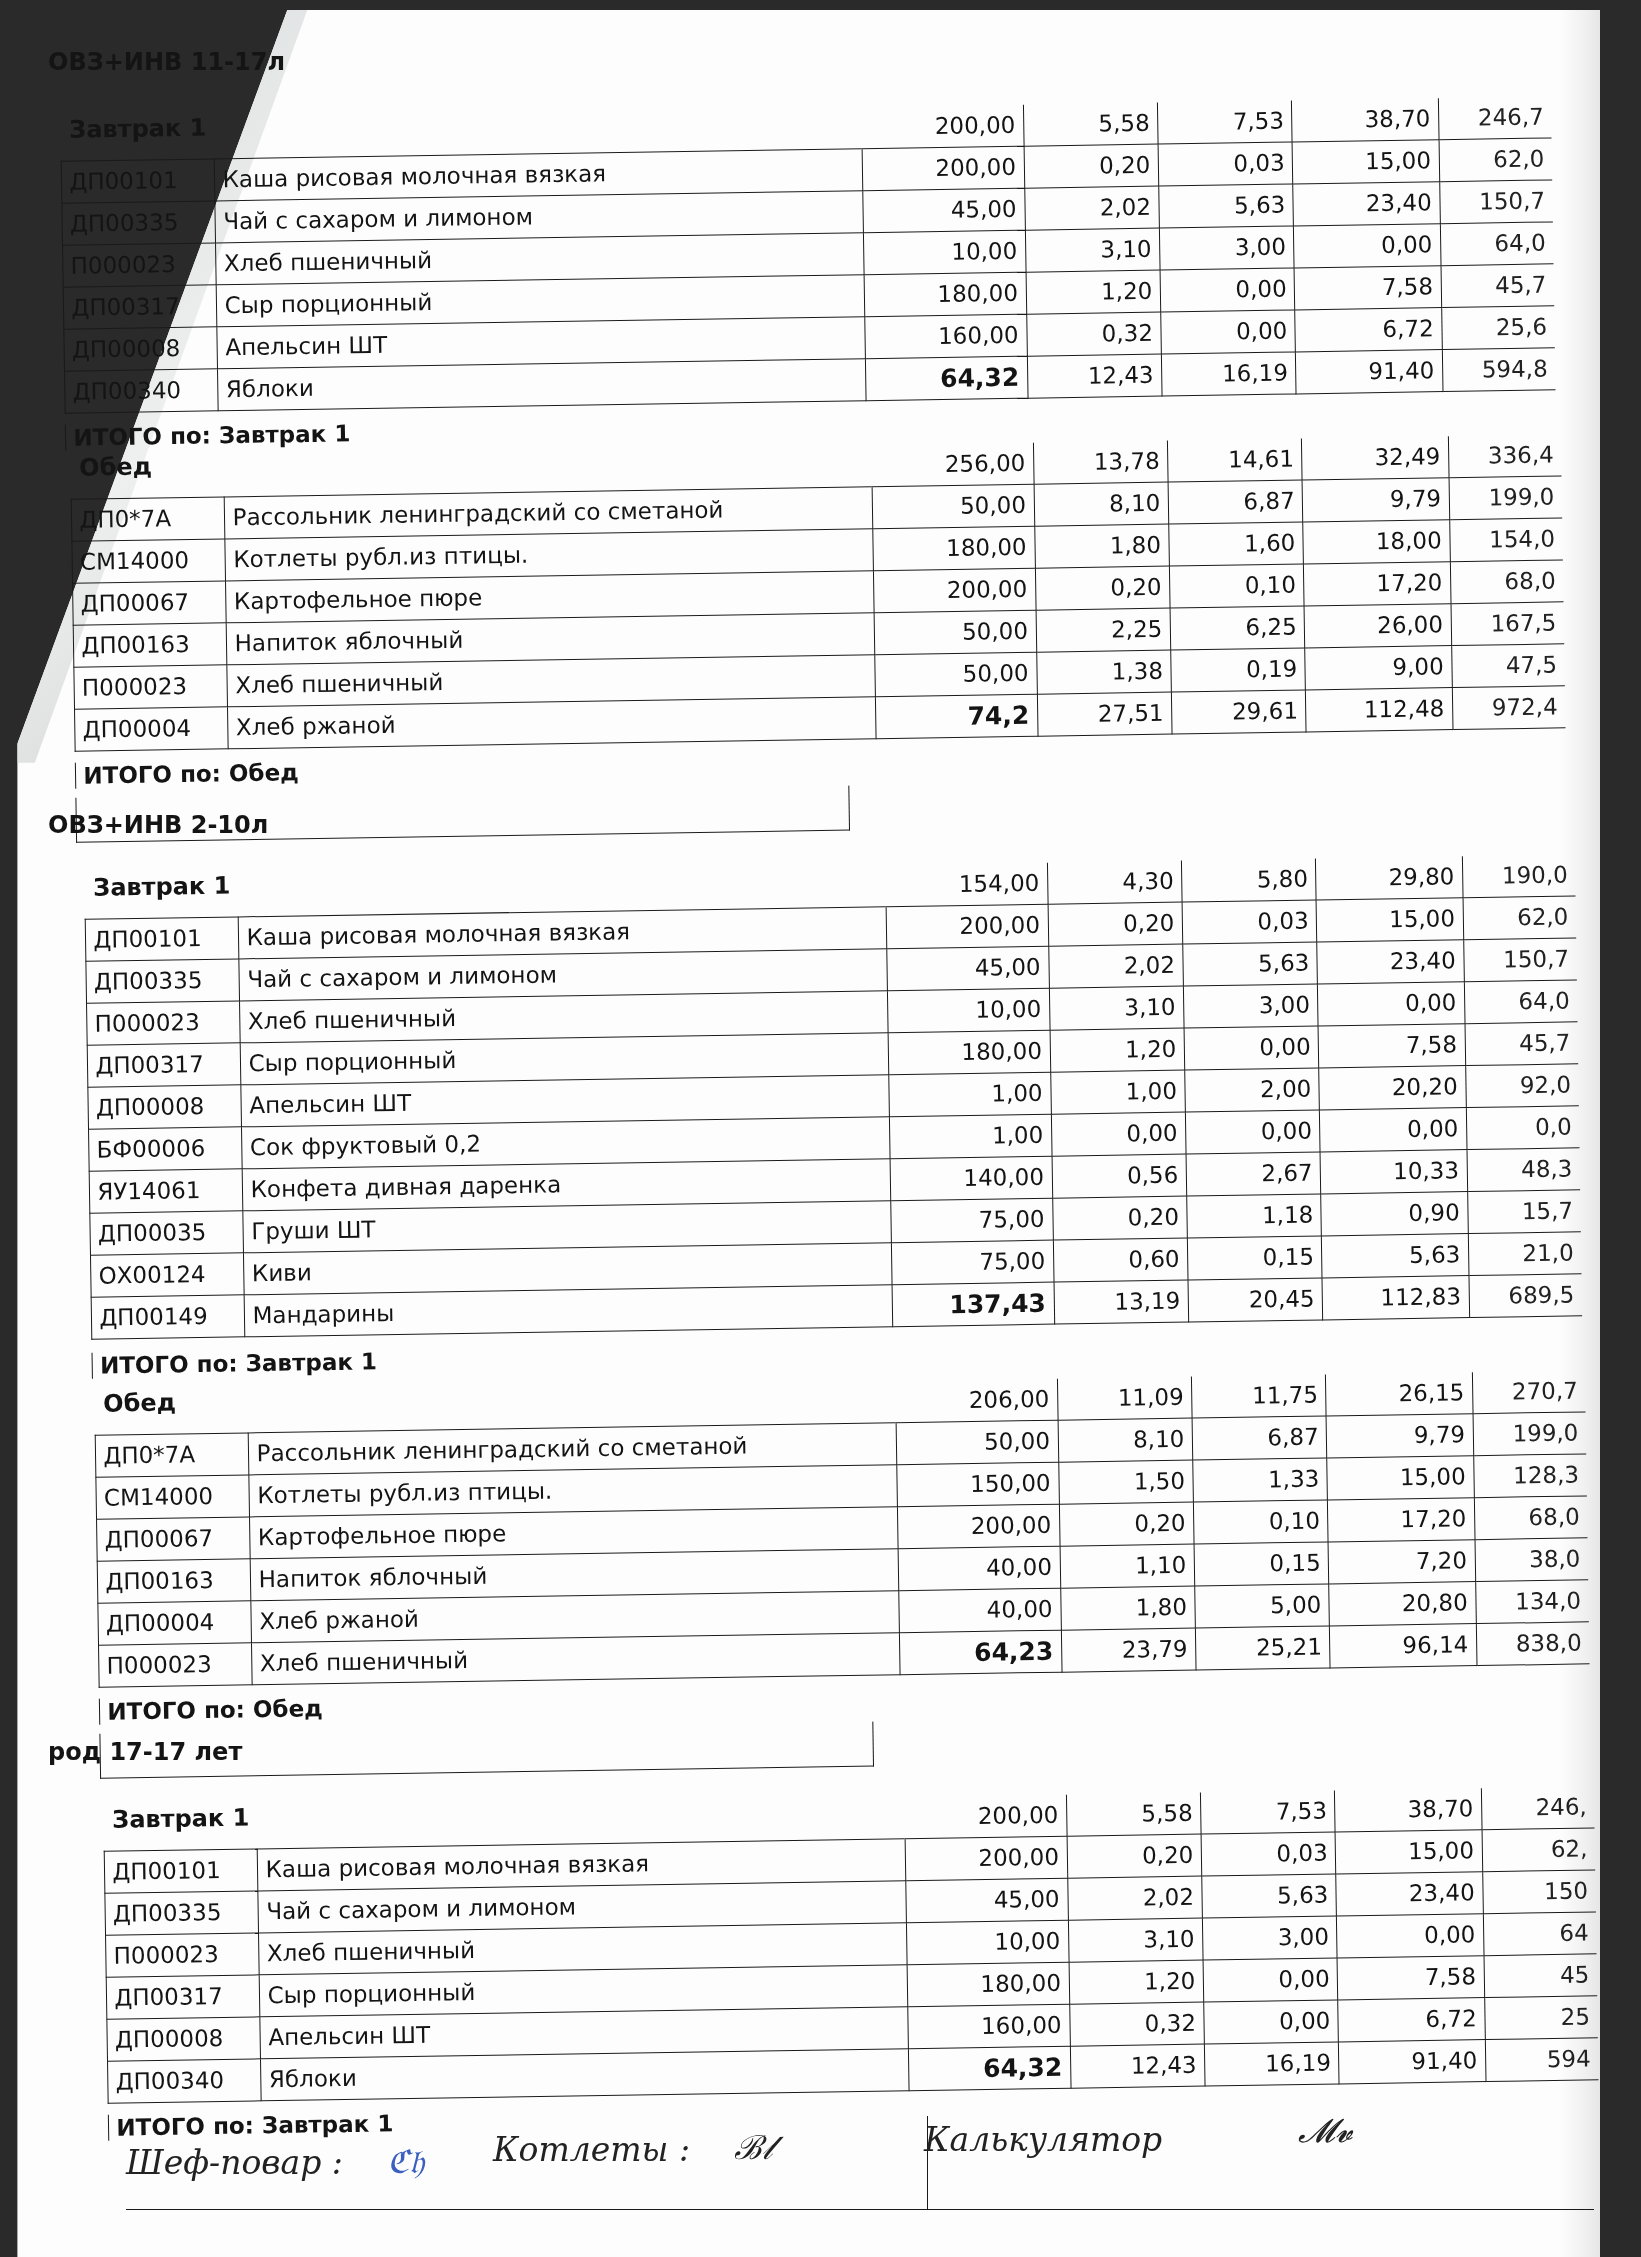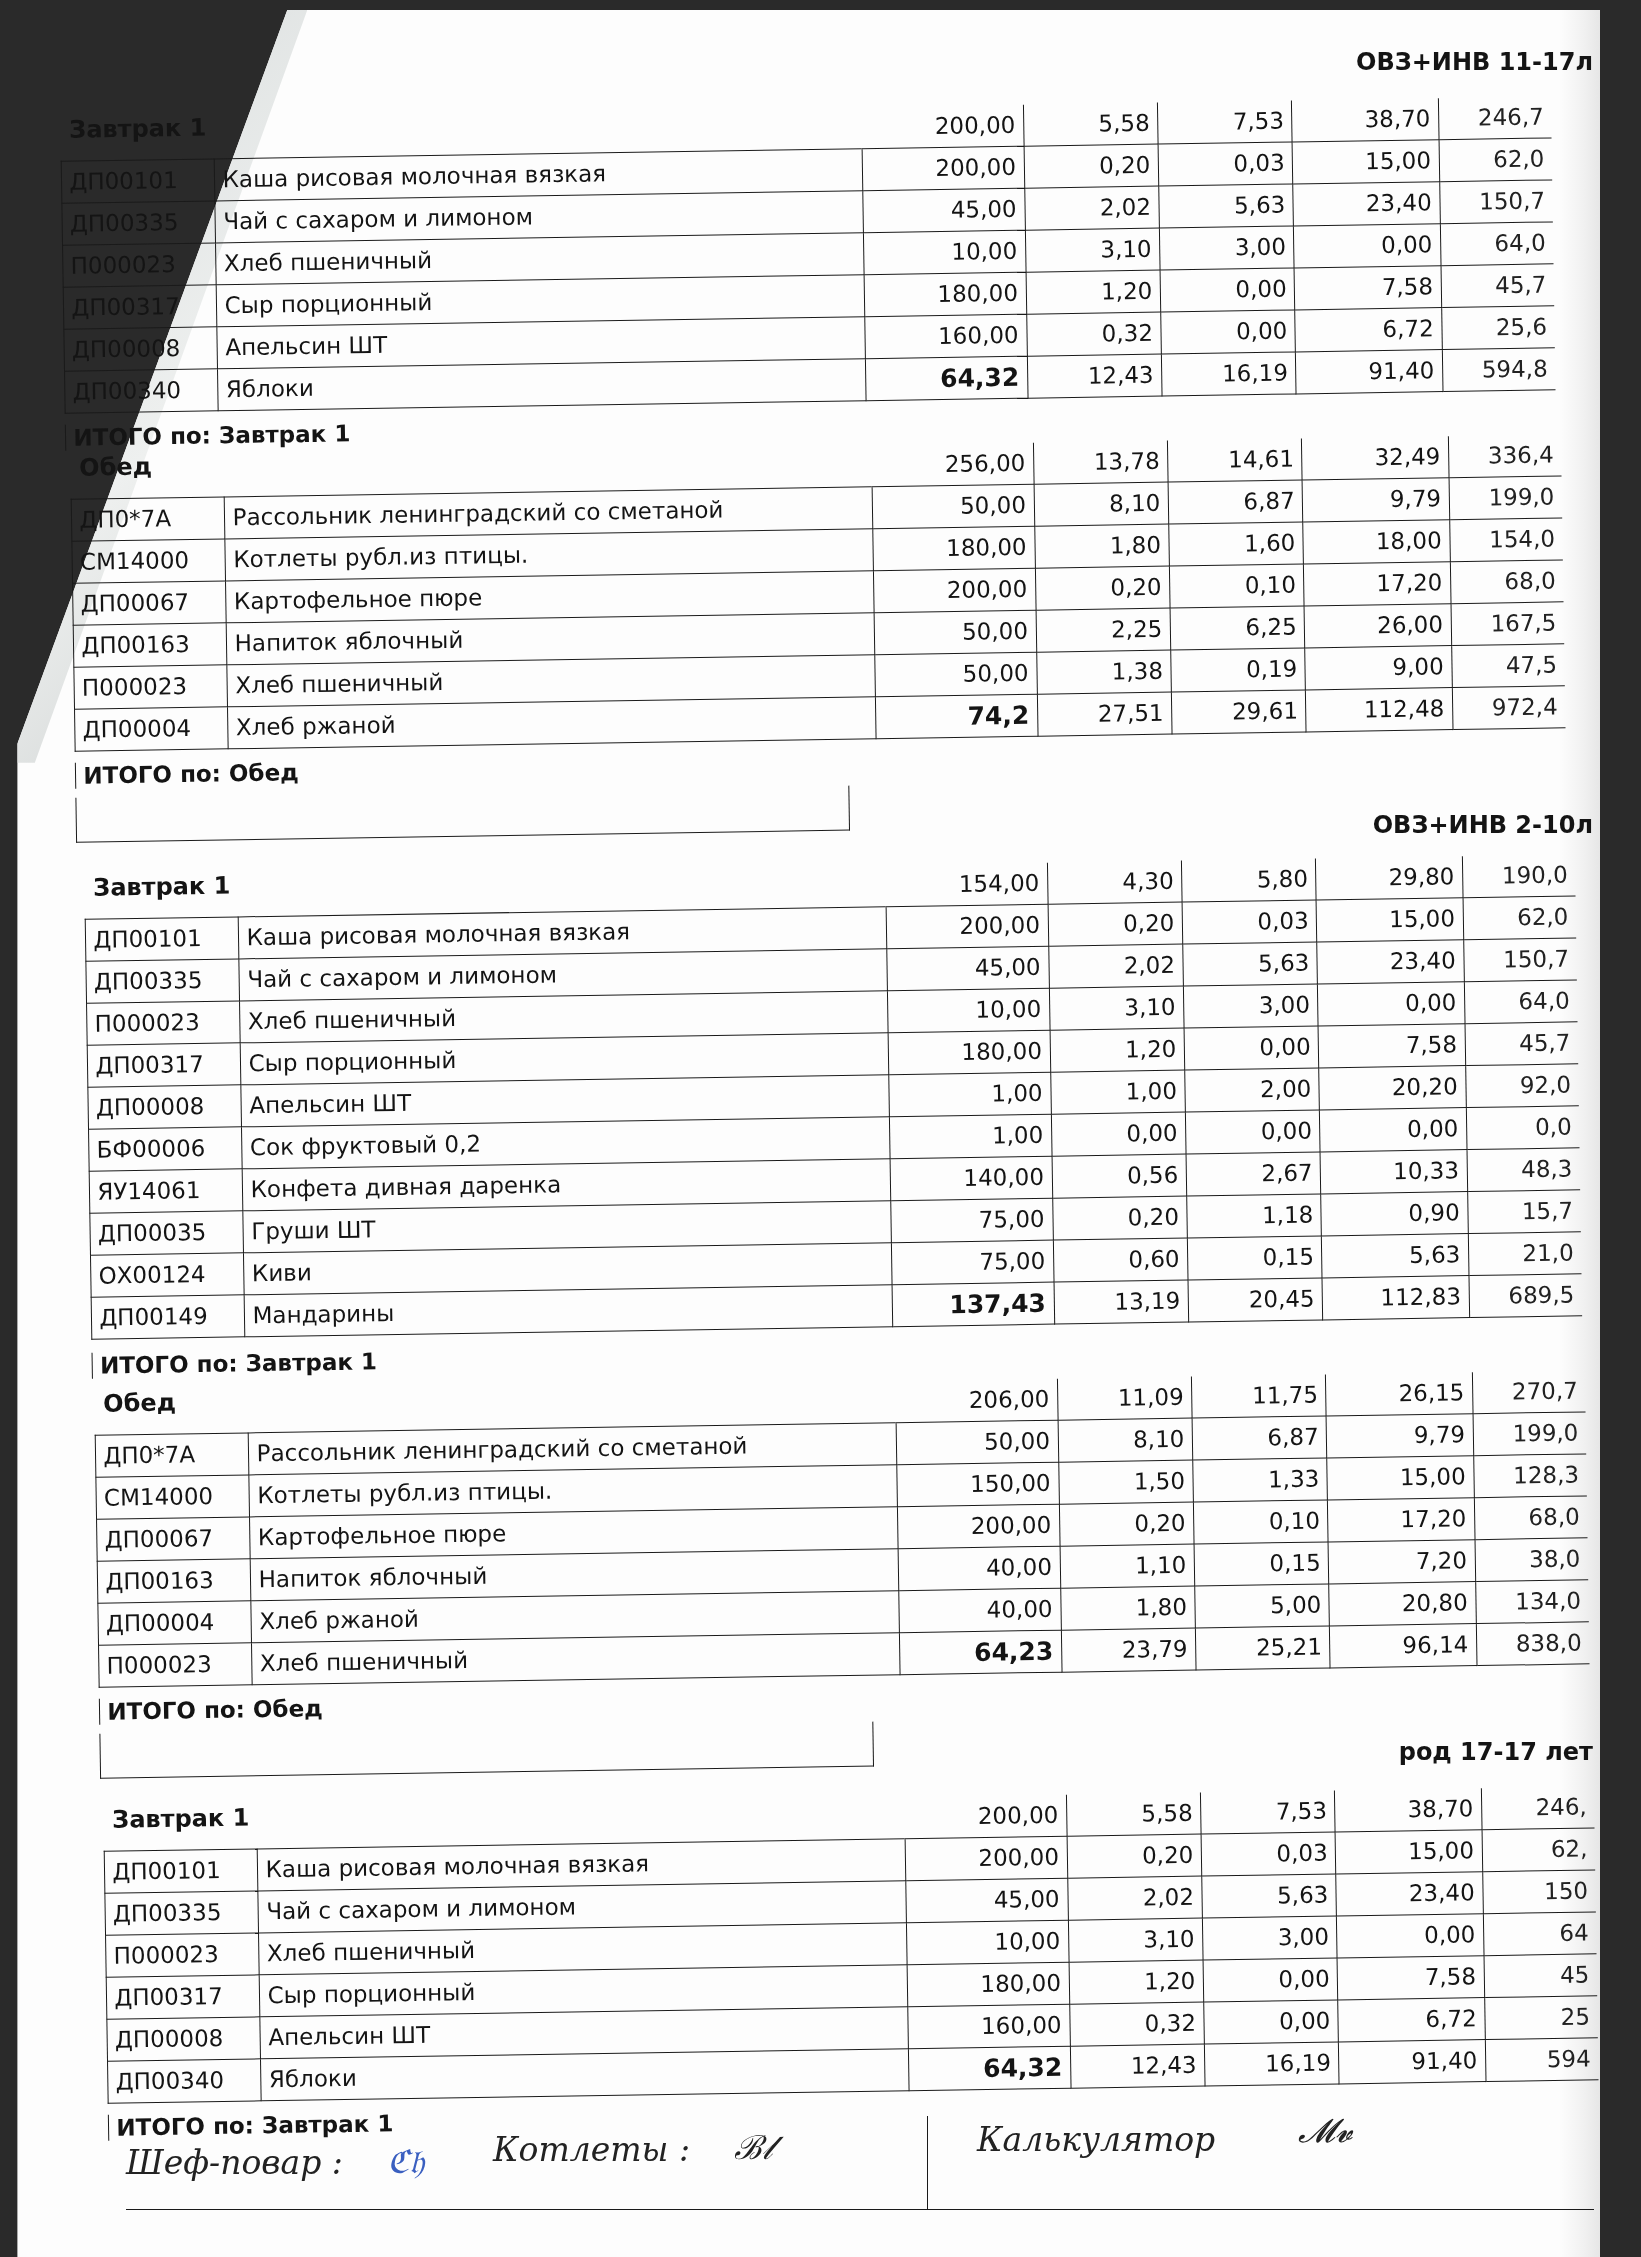--- a/index.html
+++ b/index.html
@@ -21,21 +21,21 @@
   }
   .right-shadow {
     position: absolute; right: 0; top: 0; width: 41px; height: 2257px;
     background: linear-gradient(90deg, #fdfdfd 0%, #f1f1f1 60%, #e6e6e6 100%);
   }
   .content {
     position: absolute; left: 48px; top: 0; width: 1545px;
     transform-origin: 0 0;
   }
   .block-title {
-    position: absolute; width: 1545px; text-align: right;
+    position: absolute; width: 1545px; text-align: left;
     font-weight: bold; font-size: 24px;
   }
   .meal {
     position: absolute; left: 0; width: 1545px;
   }
   .meal-label {
     position: absolute; left: 21px; top: 0; font-weight: bold; font-size: 24px;
   }
   table.items {
     position: absolute; left: 11.6px; border-collapse: collapse;
@@ -479,17 +479,17 @@
       <div class="itogo" style="top: 309px;">ИТОГО по: Завтрак 1</div>
     </div>
   </div>
 
 <div class="sig-row">
   <div class="sig-divider"></div>
   <span class="sig" style="left:0;top:19.3px">Шеф-повар :</span>
   <span class="sig sig-mark" style="left:261px;top:13.5px">ℭ𝔥</span>
   <span class="sig" style="left:367px;top:5.8px">Котлеты :</span>
   <span class="sig" style="left:608px;top:0px">ℬ𝓁</span>
-  <span class="sig" style="left:851px;top:-3.9px">Калькулятор</span>
+  <span class="sig" style="left:798px;top:-3.9px">Калькулятор</span>
   <span class="sig" style="left:1172px;top:-13.5px">𝓜𝓿</span>
   <div class="sig-line"></div>
 </div>
 
 
 </body></html>

